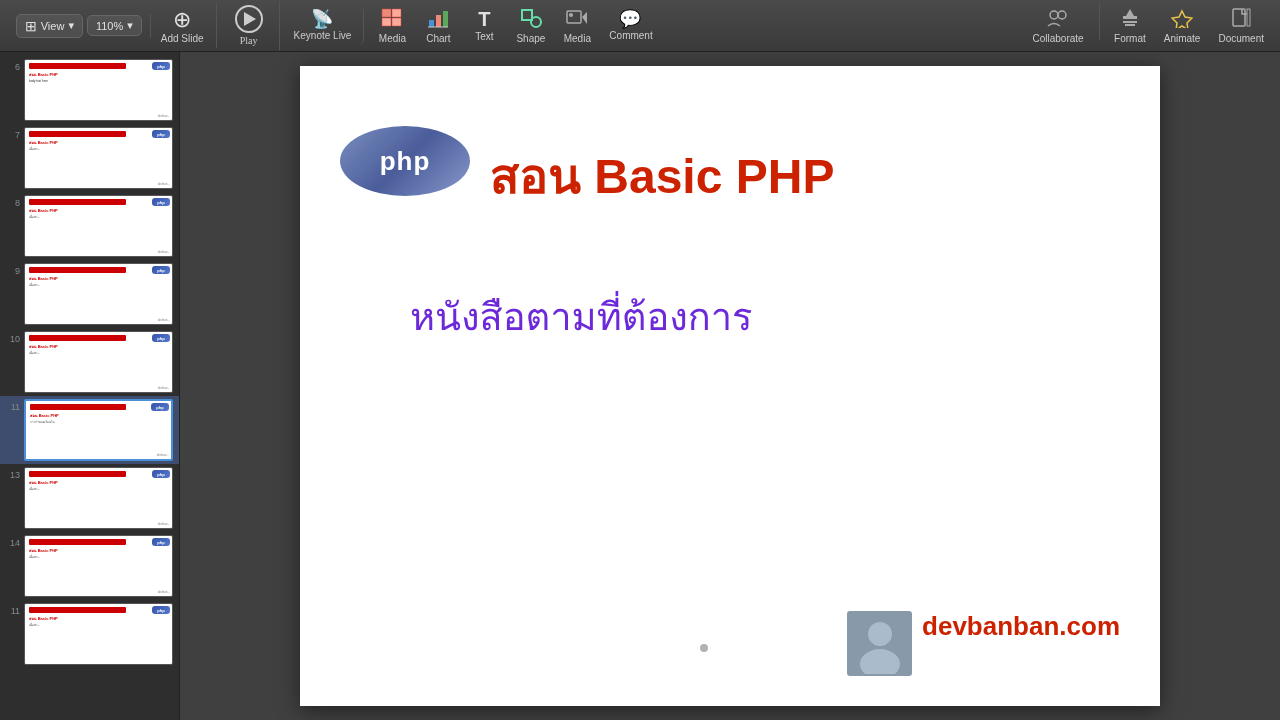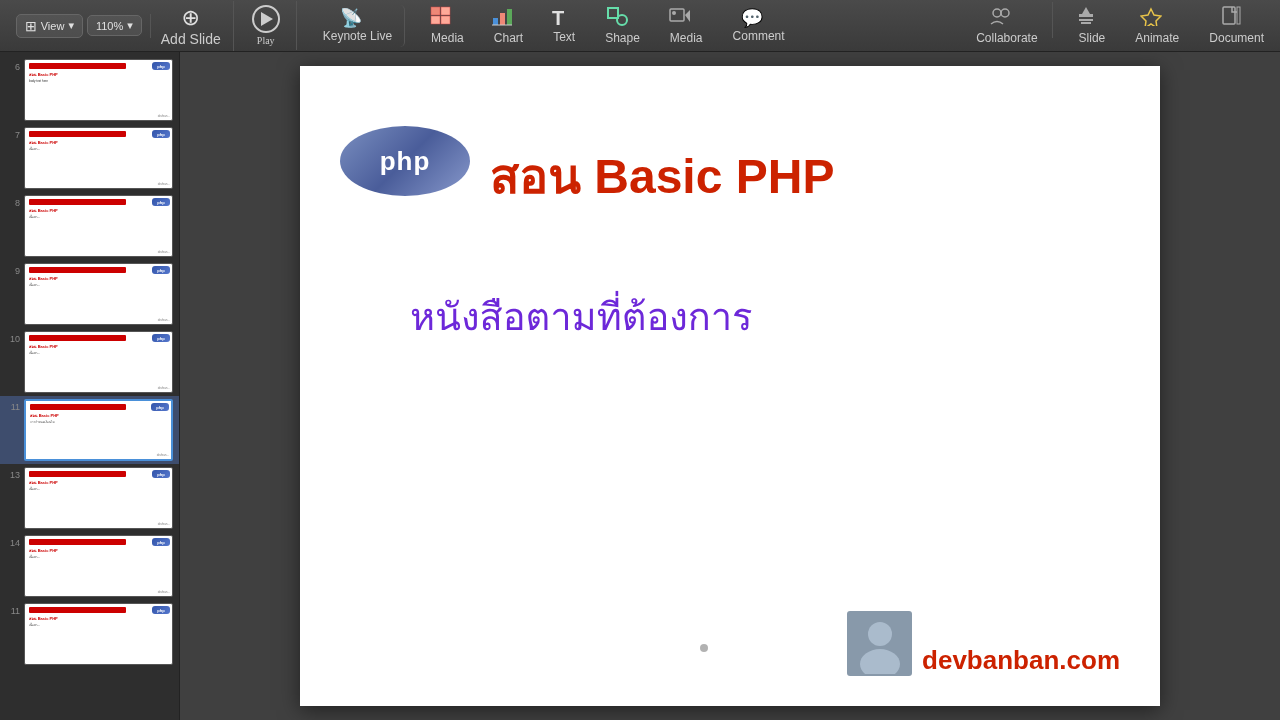--- a/index.html
+++ b/index.html
@@ -35,24 +35,23 @@
       cursor: pointer;
       color: #e0e0e0;
       min-width: 44px;
     }
 
     .toolbar-btn .icon {
       font-size: 18px;
       line-height: 1;
     }
     .toolbar-btn .label {
-      font-size: 12px;
+      font-size: 10px;
       color: #ccc;
       white-space: nowrap;
-      margin-left: 12px;
     }
 
     .view-zoom-group {
       display: flex;
       align-items: center;
       gap: 4px;
       padding: 0 8px;
       border-right: 1px solid #555;
     }
 
@@ -72,21 +71,21 @@
     .add-slide-btn {
       display: flex;
       flex-direction: column;
       align-items: center;
       padding: 4px 8px;
       cursor: pointer;
       color: #e0e0e0;
       border-right: 1px solid #555;
     }
     .add-slide-btn .icon { font-size: 18px; }
-    .add-slide-btn .label { font-size: 14px; color: #ccc; }
+    .add-slide-btn .label { font-size: 10px; color: #ccc; }
 
     .play-group {
       display: flex;
       flex-direction: column;
       align-items: center;
       padding: 4px 12px;
       cursor: pointer;
       color: #e0e0e0;
       border-right: 1px solid #555;
     }
@@ -286,21 +285,21 @@
       margin-left: 70px;
       font-family: 'Arial Unicode MS', Arial, sans-serif;
     }
 
     
     .author-area {
       position: absolute;
       bottom: 30px;
       right: 40px;
       display: flex;
-      align-items: flex-end;
+      align-items: flex-start;
       gap: 10px;
     }
 
     .author-photo {
       width: 65px;
       height: 65px;
       background: #8899aa;
       border-radius: 3px;
       overflow: hidden;
       display: flex;
@@ -438,21 +437,21 @@
 
     <div class="toolbar-btn">
       <span class="icon">
         <svg width="22" height="20" viewBox="0 0 22 20">
           <rect x="4" y="8" width="14" height="3" fill="#aaa"></rect>
           <polygon points="11,1 15,8 7,8" fill="#aaa"></polygon>
           <rect x="4" y="13" width="14" height="2" fill="#aaa"></rect>
           <rect x="6" y="16" width="10" height="2" fill="#aaa"></rect>
         </svg>
       </span>
-      <span class="label">Slide</span>
+      <span class="label">Format</span>
     </div>
 
     <div class="toolbar-btn">
       <span class="icon">
         <svg width="22" height="20" viewBox="0 0 22 20">
           <polygon points="11,3 14,9 21,10 16,15 17,22 11,18 5,22 6,15 1,10 8,9" fill="none" stroke="#e8c44a" stroke-width="1.5"></polygon>
         </svg>
       </span>
       <span class="label">Animate</span>
     </div>

